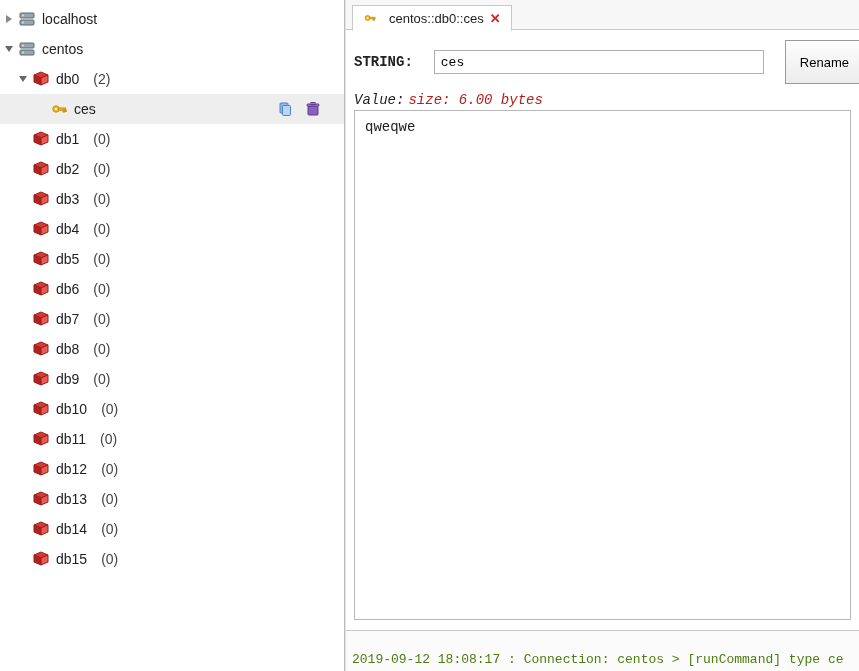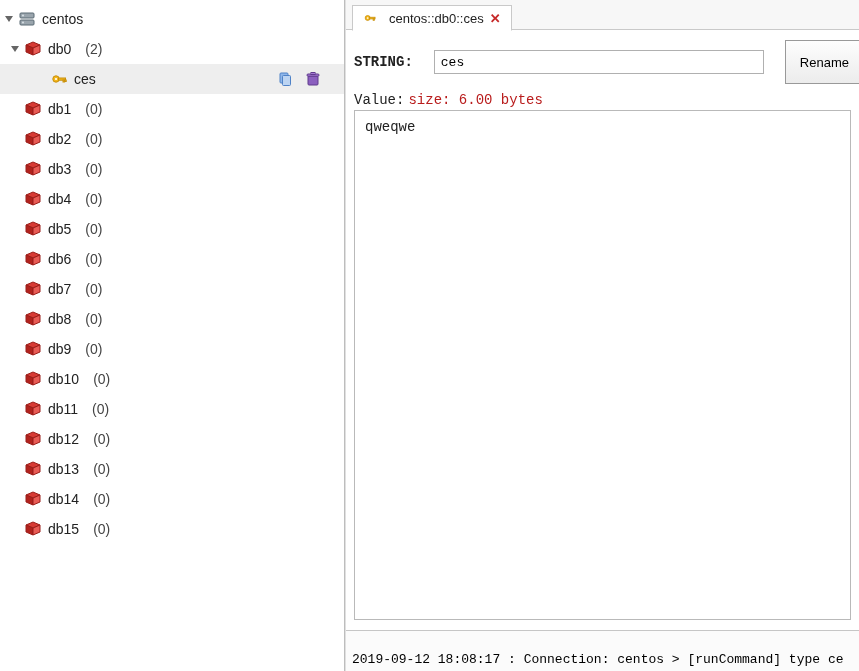--- a/index.html
+++ b/index.html
@@ -13,21 +13,21 @@
     width: 345px; border-right: 1px solid #bdbdbd; overflow-y: auto;
     display: flex; flex-direction: column; padding-top: 4px;
   }
   .tree-row {
     display: flex; align-items: center; height: 30px; padding-left: 0;
     cursor: pointer; white-space: nowrap;
   }
   .tree-row.selected { background: #eeeeee; }
   .indent-0 { padding-left: 2px; }
   .indent-1 { padding-left: 2px; }
-  .indent-2 { padding-left: 8px; }
+  .indent-2 { padding-left: 16px; }
   .indent-3 { padding-left: 34px; }
   .twisty {
     width: 14px; height: 14px; display: inline-flex; align-items: center;
     justify-content: center; margin-right: 2px; color: #555;
   }
   .twisty svg { width: 10px; height: 10px; }
   .icon {
     width: 18px; height: 18px; display: inline-flex; align-items: center;
     justify-content: center; margin-right: 6px;
   }
@@ -62,40 +62,56 @@
   .field-row input[type="text"] {
     flex: 0 0 330px; height: 24px; padding: 2px 6px;
     border: 1px solid #b0b0b0; font-family: "Courier New", monospace; font-size: 13px;
     background: #fff;
   }
   .btn {
     height: 44px; padding: 0 14px; border: 1px solid #999;
     background: linear-gradient(#fdfdfd,#ececec); cursor: pointer;
     font-family: Liberation Sans, sans-serif; font-size: 13px; text-align: right;
   }
-  .value-label-row { display: flex; align-items: center; gap: 4px; font-family: "Courier New", monospace; font-size: 14px; margin-bottom: 2px; }
+  .value-label-row { display: flex; align-items: center; gap: 4px; font-family: "Courier New", monospace; font-size: 14px; margin-bottom: 2px; font-style: italic; }
   .value-label-row .dim { color: #b91c1c; }
   .value-box {
     flex: 1; border: 1px solid #b9b9b9; padding: 8px 10px;
     font-family: "Courier New", monospace; font-size: 14px;
     overflow: auto; white-space: pre-wrap; min-height: 0; margin-bottom: 6px;
   }
   .log {
     border-top: 1px solid #c6c6c6; background: #fbfbfb;
     font-family: "Courier New", monospace; font-size: 13px;
-    padding: 20px 6px; color: #000000; line-height: 1.45;
+    padding: 20px 6px; color: #4d7c0f; line-height: 1.45;
     height: 40px; overflow: hidden; white-space: nowrap;
   }
 </style>
 </head>
 <body>
 
 <div class="app">
   <div class="sidebar">
 
+    <div class="tree-row indent-0">
+      <span class="twisty">
+        <svg viewBox="0 0 10 10">
+            <polygon points="2,1 8,5 2,9" fill="#888"></polygon>
+          </svg>
+      </span>
+      <span class="icon">
+        <svg viewBox="0 0 18 18">
+            <rect x="2" y="3" width="14" height="5" rx="1" fill="#9aa5ad" stroke="#5b6a74"></rect>
+            <rect x="2" y="10" width="14" height="5" rx="1" fill="#9aa5ad" stroke="#5b6a74"></rect>
+            <circle cx="5" cy="5.5" r="0.9" fill="#dfe7ec"></circle>
+            <circle cx="5" cy="12.5" r="0.9" fill="#dfe7ec"></circle>
+          </svg>
+      </span>
+      <span class="label">localhost</span>
+    </div>
 
     <div class="tree-row indent-1">
       <span class="twisty">
         <svg viewBox="0 0 10 10">
             <polygon points="1,2 9,2 5,8" fill="#666"></polygon>
           </svg>
       </span>
       <span class="icon">
         <svg viewBox="0 0 18 18">
             <rect x="2" y="3" width="14" height="5" rx="1" fill="#9aa5ad" stroke="#5b6a74"></rect>

